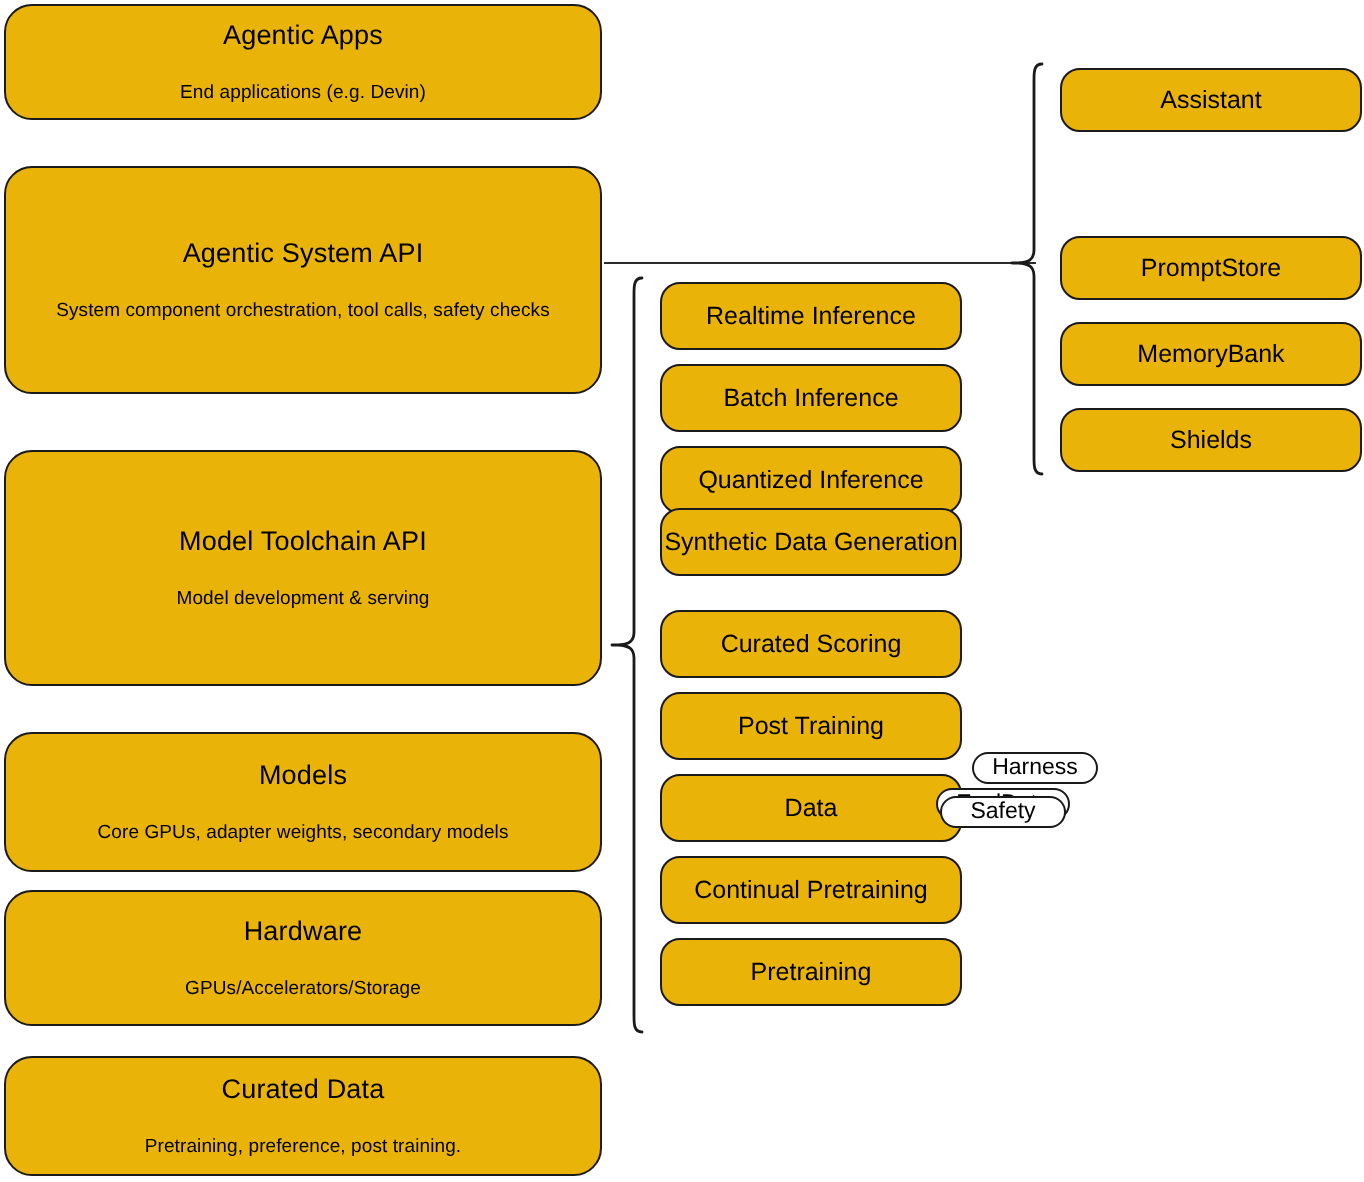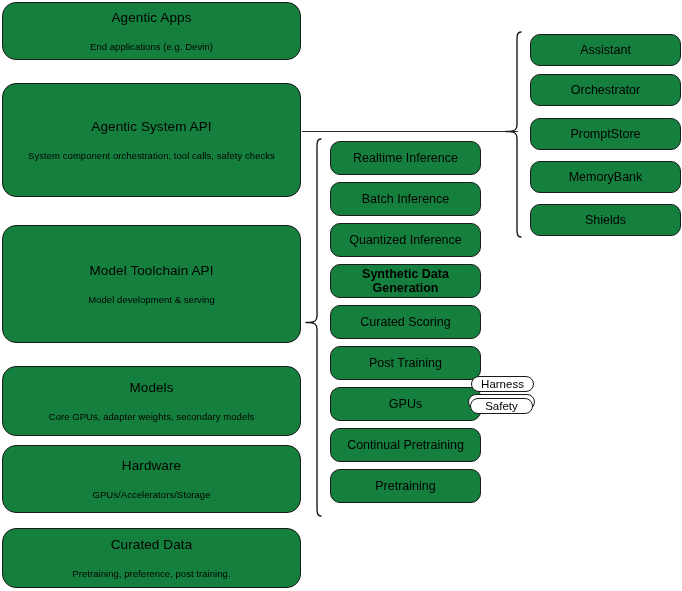--- a/index.html
+++ b/index.html
@@ -19,21 +19,21 @@
     background: #ffffff;
     overflow: hidden;
   }
 
   
   .node {
     position: absolute;
     box-sizing: border-box;
     border: 1.3px solid #1a1a1a;
     border-radius: 12px;
-    background: #15803d;
+    background: #eab308;
     display: flex;
     flex-direction: column;
     align-items: center;
     justify-content: center;
     text-align: center;
     color: #000000;
   }
 
   
   .layer {
@@ -159,55 +159,52 @@
 
   <div class="node mid" style="top:141px;">
     <span>Realtime Inference</span>
   </div>
   <div class="node mid" style="top:182px;">
     <span>Batch Inference</span>
   </div>
   <div class="node mid" style="top:223px;">
     <span>Quantized Inference</span>
   </div>
-  <div class="node mid" style="top:264px;font-weight:bold;">
+  <div class="node mid" style="top:254px;">
     <span>Synthetic Data Generation</span>
   </div>
   <div class="node mid" style="top:305px;">
     <span>Curated Scoring</span>
   </div>
   <div class="node mid" style="top:346px;">
     <span>Post Training</span>
   </div>
   <div class="node mid" style="top:387px;">
-    <span>GPUs</span>
+    <span>Data</span>
   </div>
   <div class="node mid" style="top:428px;">
     <span>Continual Pretraining</span>
   </div>
   <div class="node mid" style="top:469px;">
     <span>Pretraining</span>
   </div>
 
-  <div class="badge" style="left:471px; top:376px; width:63px;">
+  <div class="badge" style="left:486px; top:376px; width:63px;">
     <span>Harness</span>
   </div>
   <div class="badge" style="left:468px; top:394px; width:67px;">
     <span>EvalData</span>
   </div>
   <div class="badge" style="left:470px; top:398px; width:63px;">
     <span>Safety</span>
   </div>
 
   <div class="node right" style="top:34px;">
     <span>Assistant</span>
   </div>
-  <div class="node right" style="top:74px;">
-    <span>Orchestrator</span>
-  </div>
   <div class="node right" style="top:118px;">
     <span>PromptStore</span>
   </div>
   <div class="node right" style="top:161px;">
     <span>MemoryBank</span>
   </div>
   <div class="node right" style="top:204px;">
     <span>Shields</span>
   </div>
 

